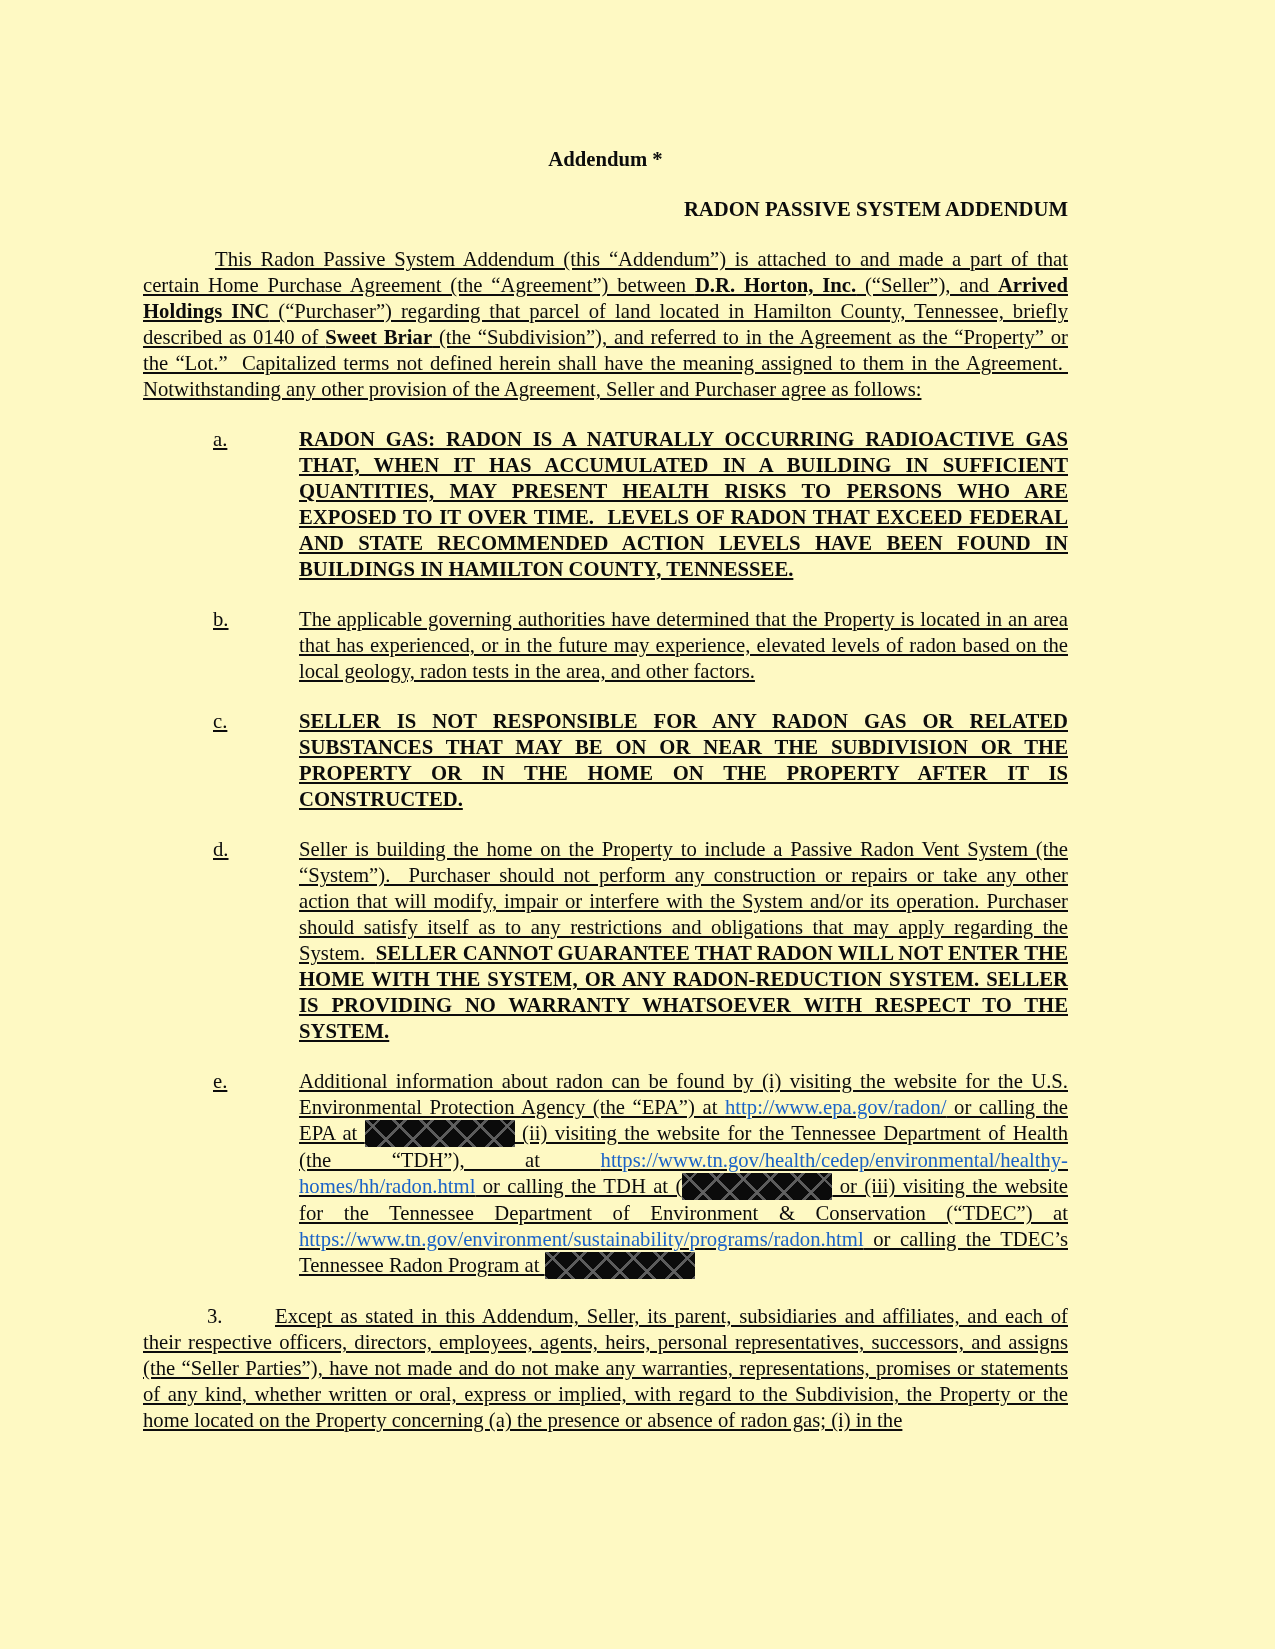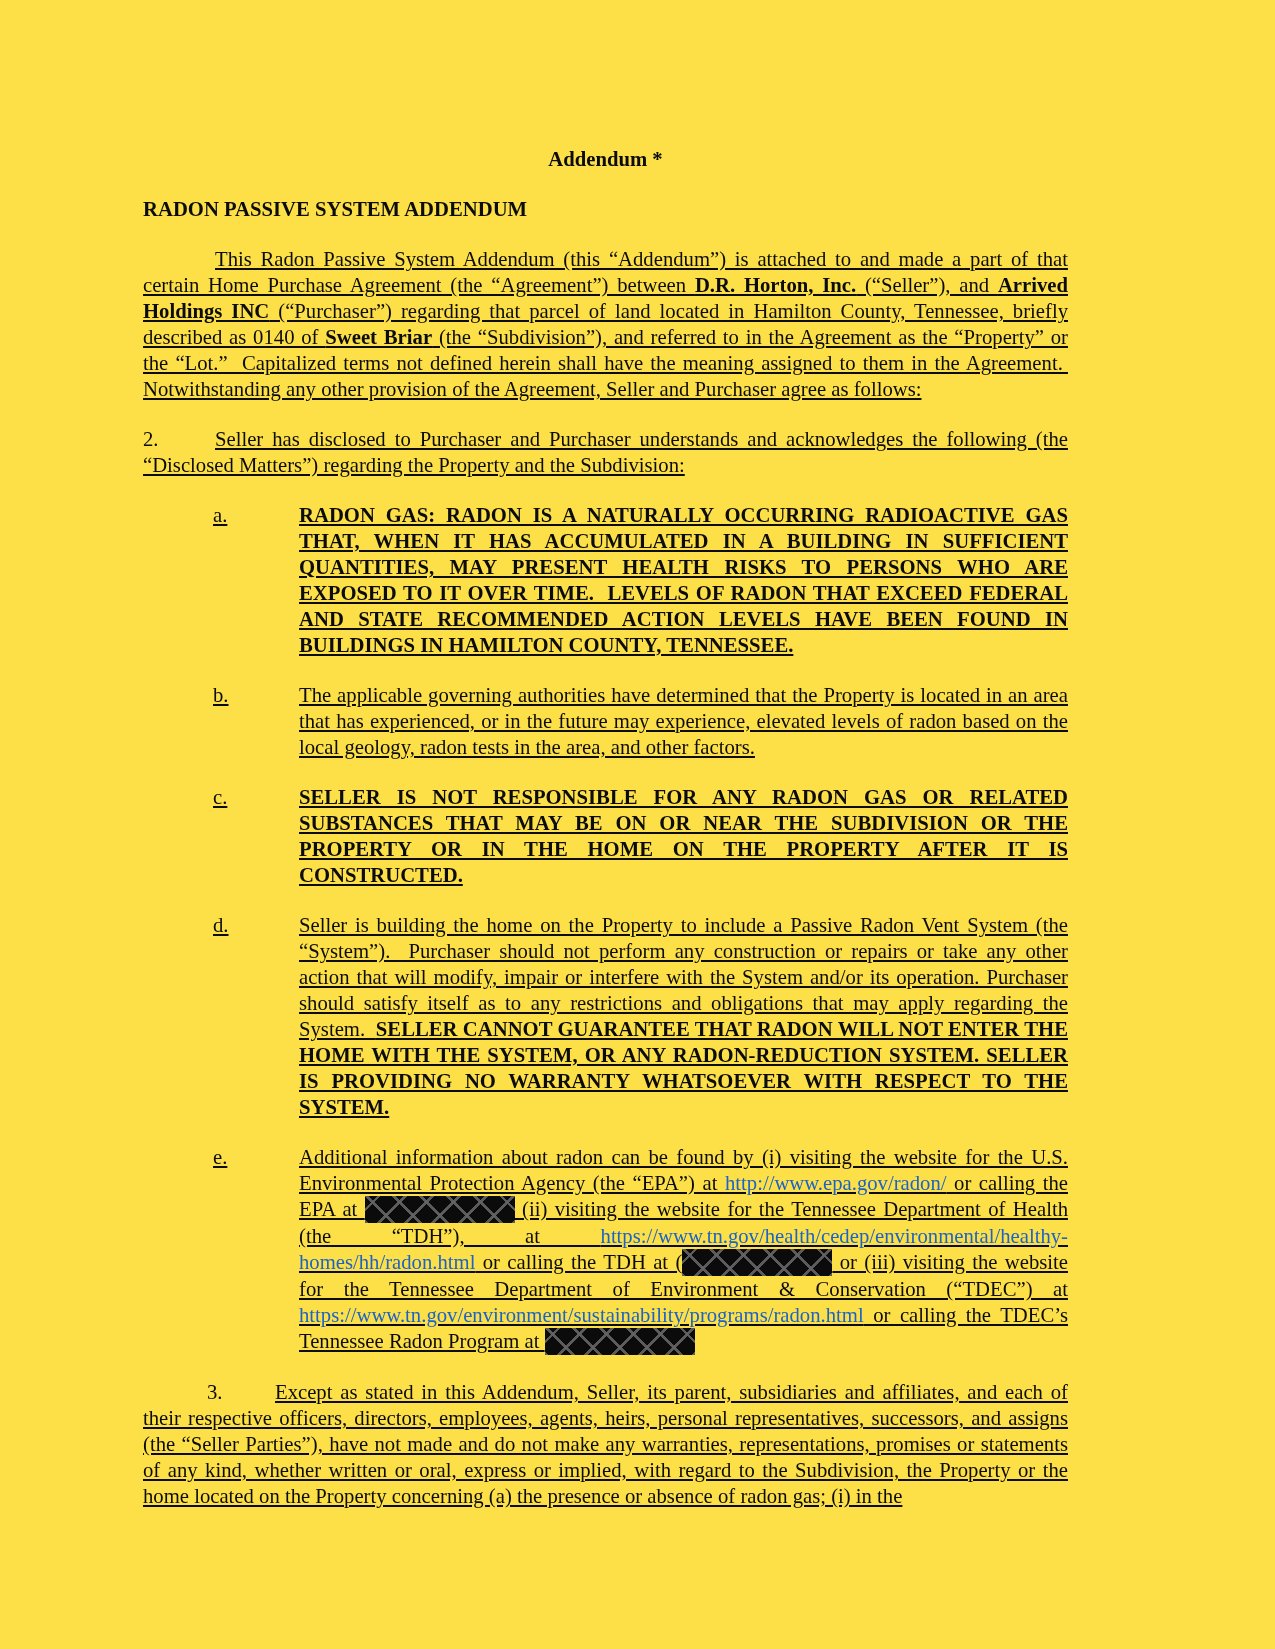--- a/index.html
+++ b/index.html
@@ -6,41 +6,41 @@
     --ink:#0c0c0c;
     --link:#1b63c8;
   }
   html,body{margin:0;padding:0;background:#ffffff;}
   .page{
     position:relative;
     width:1275px;
     height:1649px;
     box-sizing:border-box;
     margin:0 auto;
-    background:#fde047;
+    background:#fef9c3;
     color:var(--ink);
     font-family:"Liberation Serif","DejaVu Serif",serif;
     font-size:20.7px;
     line-height:26px;
     padding:146px 207px 0 143px;
     overflow:hidden;
   }
   .doc-title{
     margin:0;
     font-size:20.7px;
     line-height:26px;
     font-weight:bold;
     text-align:center;
   }
   .doc-heading{
     margin:24px 0 0 0;
     font-size:20.7px;
     line-height:26px;
     font-weight:bold;
-    text-align:left;
+    text-align:right;
   }
   .para{
     margin:24px 0 0 0;
     text-align:justify;
     text-decoration:underline;
   }
   .indent-plain{text-indent:72px;}
   .num-indent{text-indent:64px;}
   .tabnum{display:inline-block;width:72px;text-indent:0;}
   .tabnum.narrow{width:68px;}
@@ -61,21 +61,20 @@
   }
 </style>
 </head>
 <body>
 
 <div class="page">
   <h1 class="doc-title">Addendum *</h1>
   <h2 class="doc-heading">RADON PASSIVE SYSTEM ADDENDUM</h2>
   <div>
       <div class="para indent-plain"><span>This Radon Passive System Addendum (this “Addendum”) is attached to and made a part of that certain Home Purchase Agreement (the “Agreement”) between </span><span class="b">D.R. Horton, Inc.</span><span> (“Seller”), and </span><span class="b">Arrived Holdings INC</span><span> (“Purchaser”) regarding that parcel of land located in Hamilton County, Tennessee, briefly described as 0140 of </span><span class="b">Sweet Briar</span><span> (the “Subdivision”), and referred to in the Agreement as the “Property” or the “Lot.”&nbsp; Capitalized terms not defined herein shall have the meaning assigned to them in the Agreement.&nbsp; Notwithstanding any other provision of the Agreement, Seller and Purchaser agree as follows:</span></div>
-      <div class="para num-flush"><span class="tabnum">2.</span><span>Seller has disclosed to Purchaser and Purchaser understands and acknowledges the following (the “Disclosed Matters”) regarding the Property and the Subdivision:</span></div>
       <div class="para li">
         <span class="marker">a.</span>
         <span class="content"><span class="b">RADON GAS: RADON IS A NATURALLY OCCURRING RADIOACTIVE GAS THAT, WHEN IT HAS ACCUMULATED IN A BUILDING IN SUFFICIENT QUANTITIES, MAY PRESENT HEALTH RISKS TO PERSONS WHO ARE EXPOSED TO IT OVER TIME.&nbsp; LEVELS OF RADON THAT EXCEED FEDERAL AND STATE RECOMMENDED ACTION LEVELS HAVE BEEN FOUND IN BUILDINGS IN HAMILTON COUNTY, TENNESSEE.</span></span>
       </div>
       <div class="para li">
         <span class="marker">b.</span>
         <span class="content"><span>The applicable governing authorities have determined that the Property is located in an area that has experienced, or in the future may experience, elevated levels of radon based on the local geology, radon tests in the area, and other factors.</span></span>
       </div>
       <div class="para li">
         <span class="marker">c.</span>

